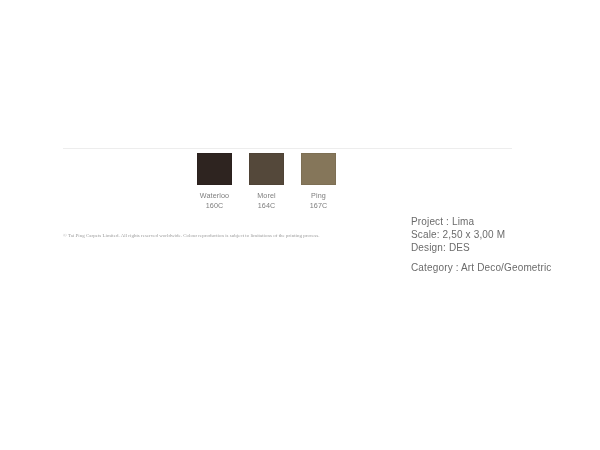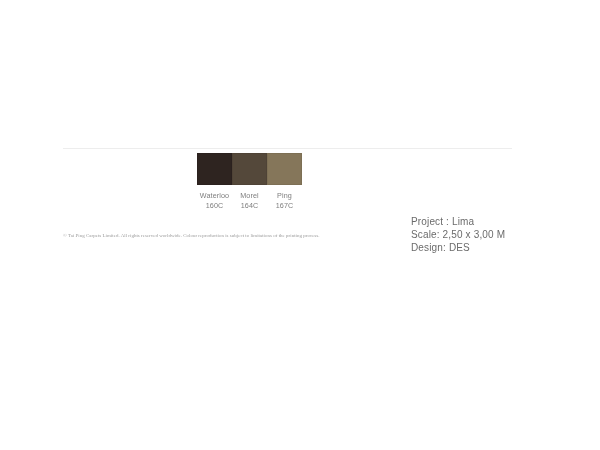--- a/index.html
+++ b/index.html
@@ -29,20 +29,21 @@
     height: 1px;
     background: #ededed;
   }
 
   
   .swatch-strip {
     position: absolute;
     left: 197px;
     top: 153px;
     display: flex;
+    gap: 17px;
   }
   .swatch-cell {
     width: 35px;
     display: flex;
     flex-direction: column;
     align-items: center;
   }
   .swatch-chip {
     width: 35px;
     height: 32px;
@@ -130,15 +131,16 @@
 
   <div class="copyright">
     <span>© Tai Ping Carpets Limited. All rights reserved worldwide. Colour reproduction is subject to limitations</span>
     <span>of the printing process.</span>
   </div>
 
   <div class="project-info">
     <span class="row">Project :  Lima</span>
     <span class="row">Scale:   2,50 x 3,00 M</span>
     <span class="row">Design:   DES</span>
+    <span class="row spaced">Category : Art Deco/Geometric</span>
   </div>
 
 </div>
 
 </body></html>

